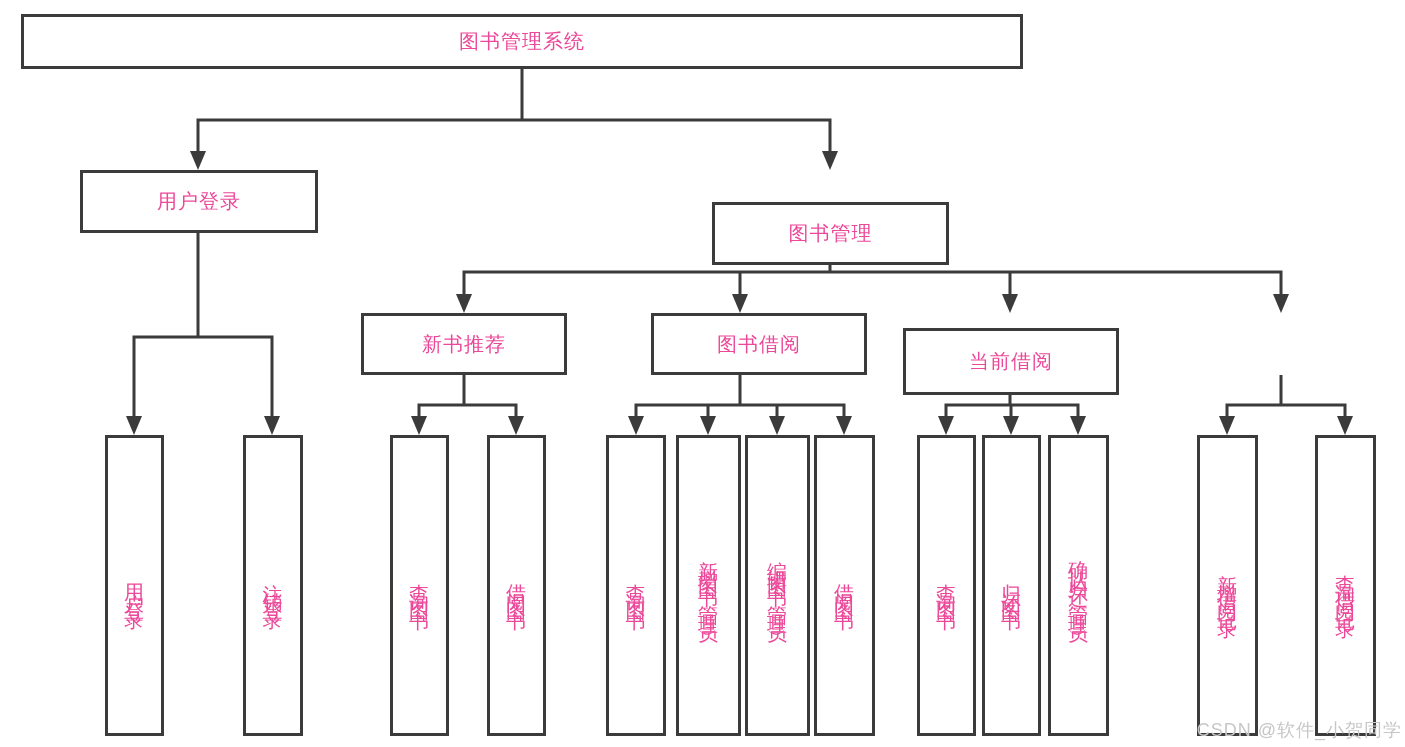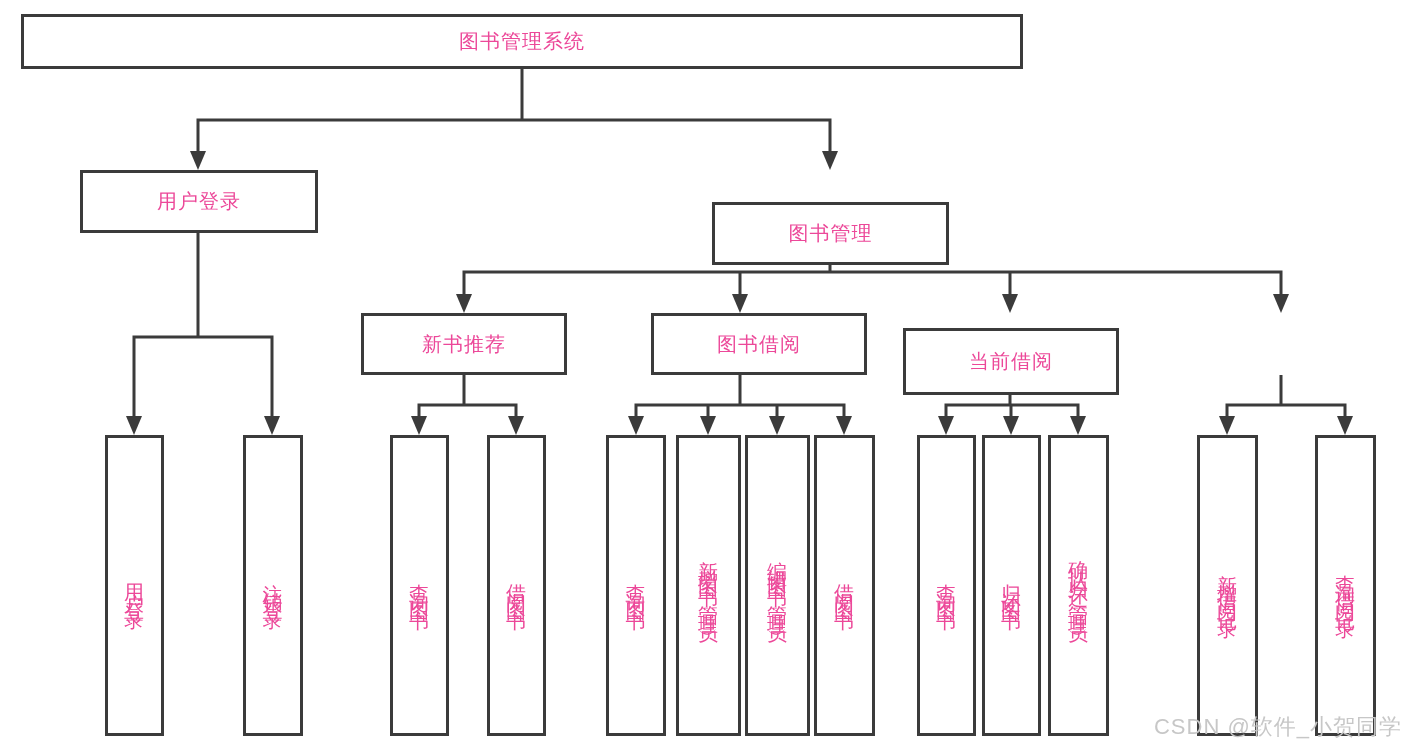--- a/index.html
+++ b/index.html
@@ -48,21 +48,21 @@
     writing-mode: vertical-rl;
     font-size: 20px;
     letter-spacing: 9px;
     line-height: 1;
   }
   .watermark {
     position: absolute;
     right: 3px;
     bottom: 5px;
     z-index: 3;
-    font-size: 22px;
+    font-size: 18px;
     color: #c7c7c7;
     letter-spacing: 1px;
     white-space: nowrap;
   }
 </style>
 </head>
 <body>
 
 <div id="canvas">
 

